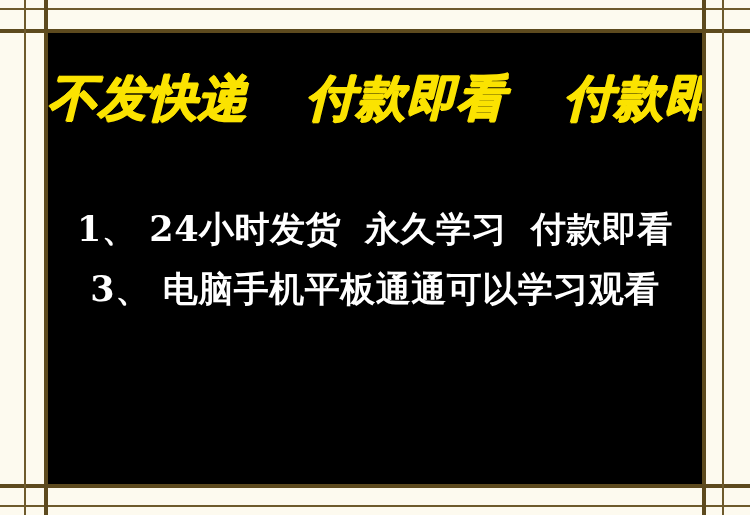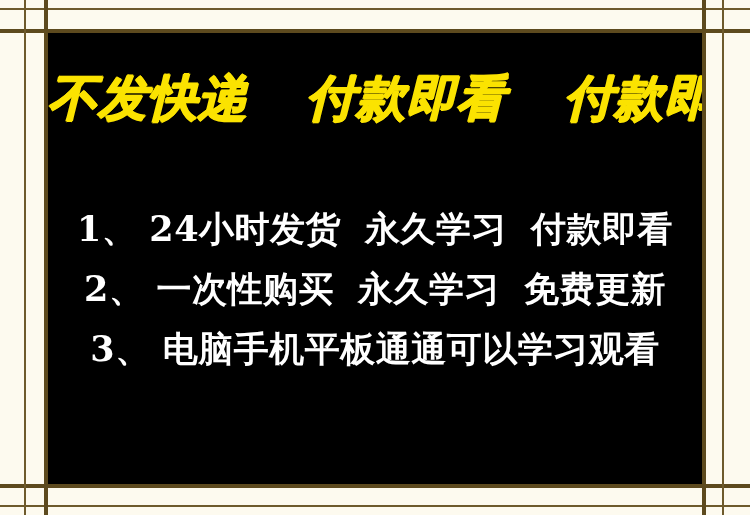--- a/index.html
+++ b/index.html
@@ -120,23 +120,20 @@
       <span class="gap"></span>
       <span class="seg">付款即看</span>
     </div>
 
     <div class="bullets">
 
       <div class="bullet-line">
         <span class="idx">1</span><span class="sep">、</span><span class="phrase">24小时发货</span><span class="sp"></span><span class="phrase">永久学习</span><span class="sp"></span><span class="phrase">付款即看</span>
       </div>
 
-      <div class="bullet-line">
-        <span class="idx">2</span><span class="sep">、</span><span class="phrase">一次性购买</span><span class="sp"></span><span class="phrase">永久学习</span><span class="sp"></span><span class="phrase">免费更新</span>
-      </div>
 
       <div class="bullet-line">
         <span class="idx">3</span><span class="sep">、</span><span class="phrase">电脑手机平板通通可以学习观看</span>
       </div>
 
     </div>
   </div>
 </div>
 
 </body></html>

